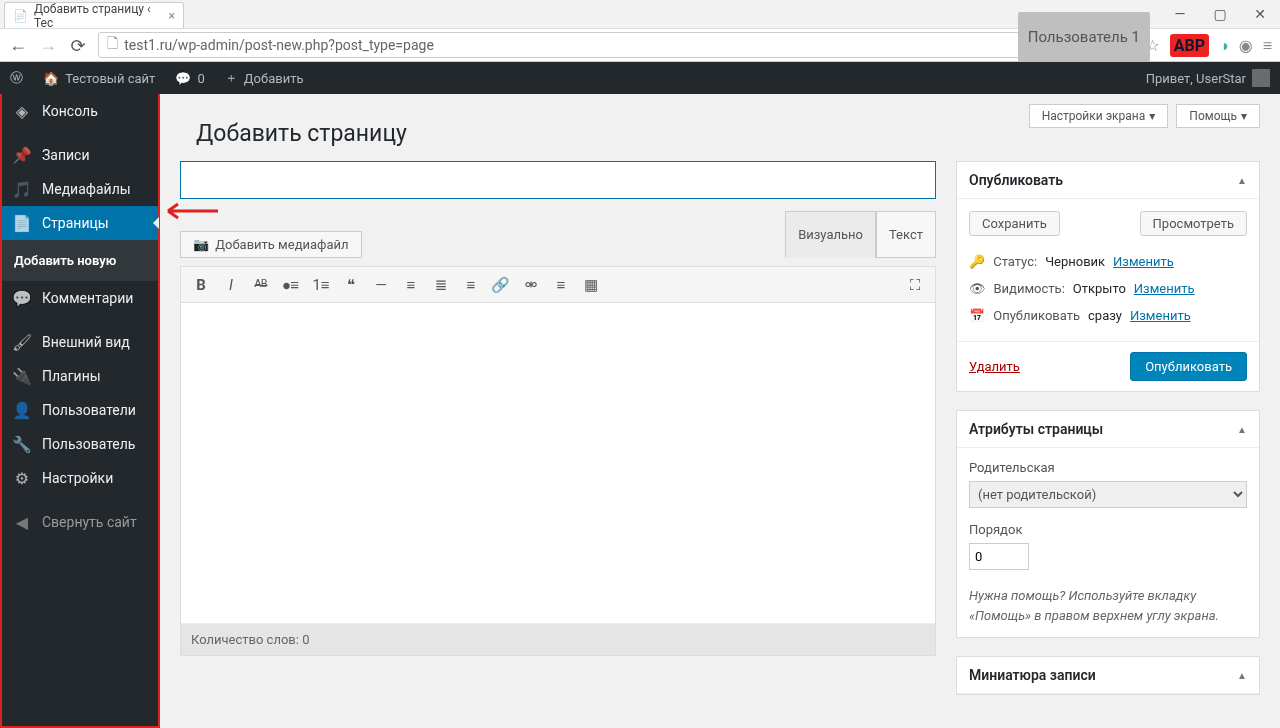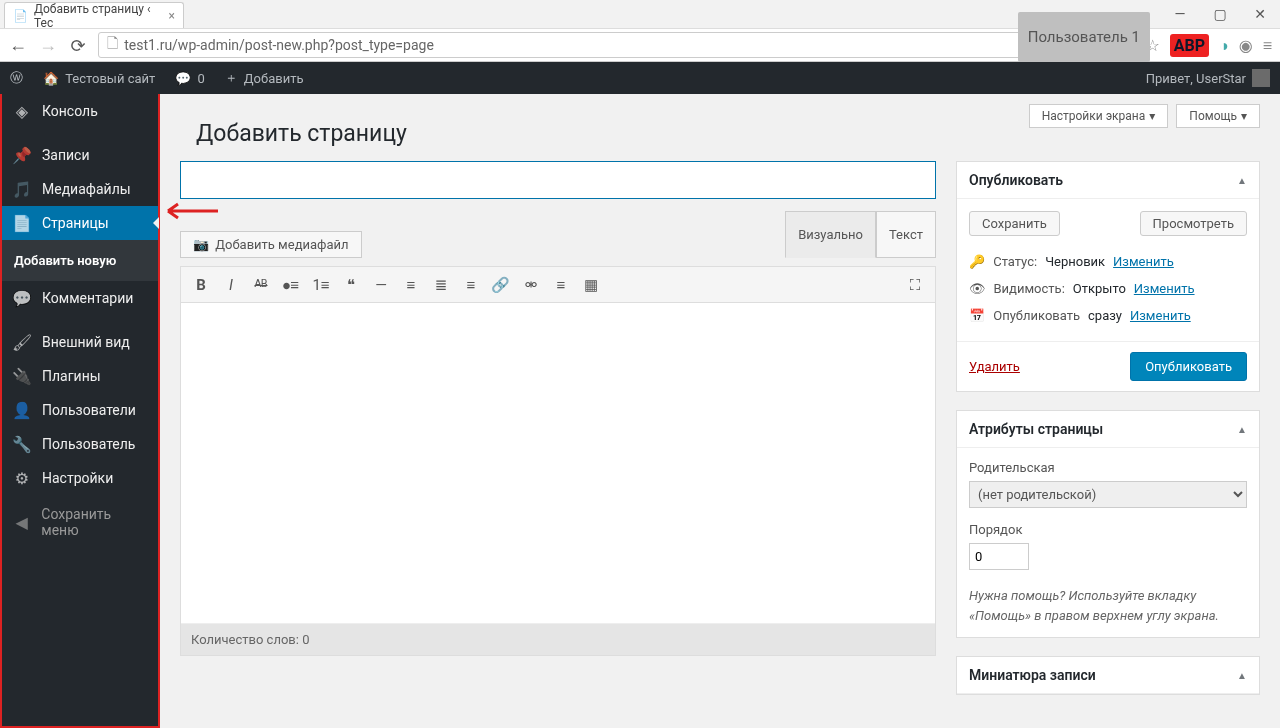--- a/index.html
+++ b/index.html
@@ -171,21 +171,21 @@
         <span class="menu-icon">🔧</span>
         <span>Пользователь</span>
       </div>
     <div class="menu-item">
         <span class="menu-icon">⚙</span>
         <span>Настройки</span>
       </div>
     <div class="menu-sep"></div>
     <div class="menu-item" style="color:#999">
         <span class="menu-icon">◀</span>
-        <span>Сохранить меню</span>
+        <span>Свернуть сайт</span>
       </div>
   </div>
 
   <svg class="arrow-annot" width="60" height="30">
       <path d="M58 15 L8 15 M8 15 L18 8 M8 15 L18 22" stroke="#d22" stroke-width="3" fill="none"></path>
     </svg>
 
   <div class="content">
     <div class="screen-tabs">
       <div class="screen-tab">

